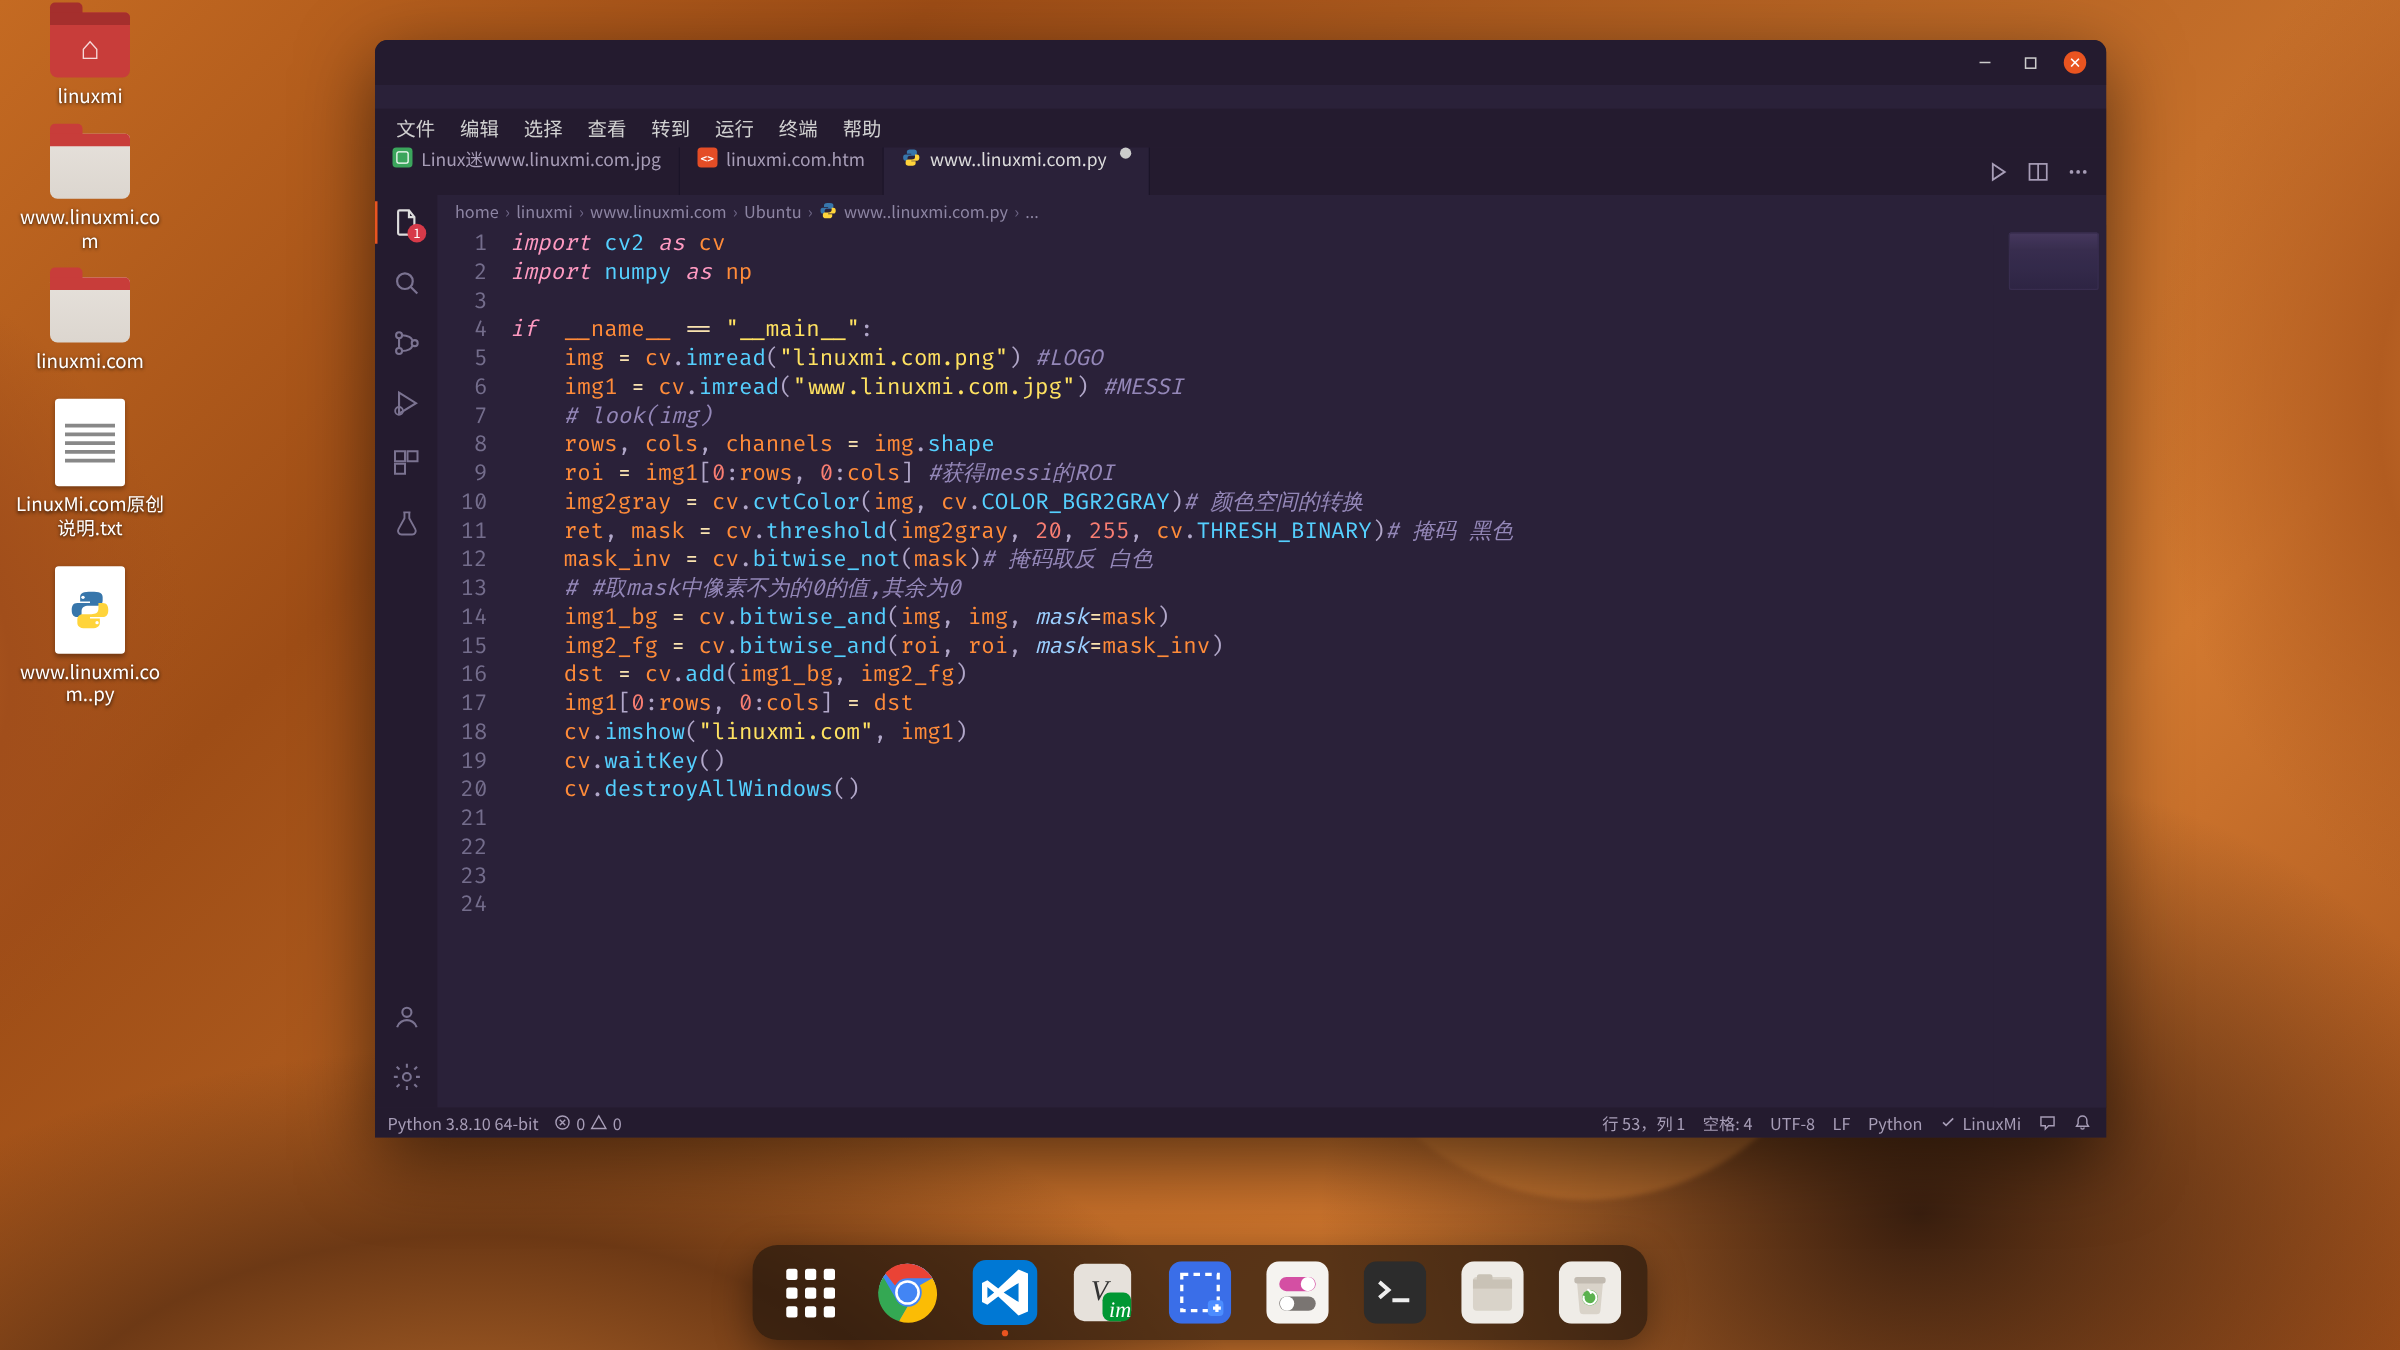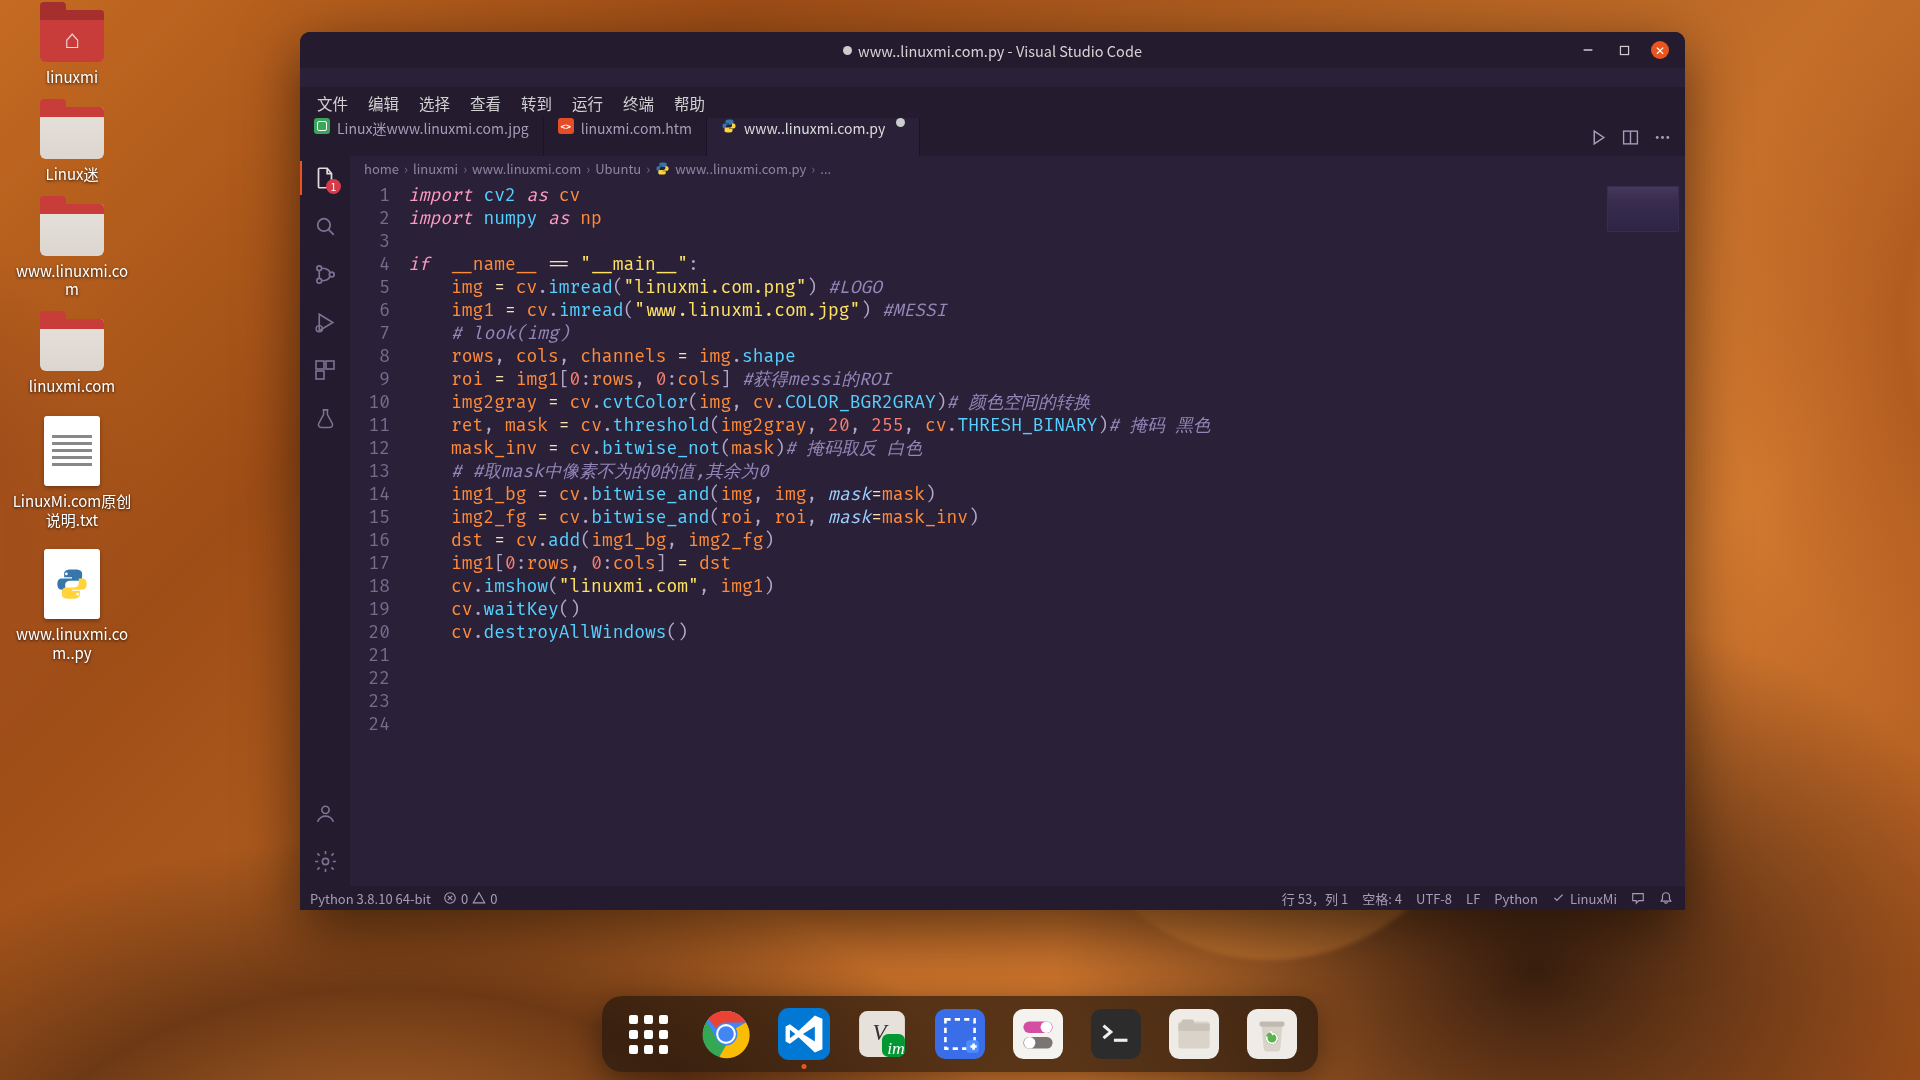--- a/index.html
+++ b/index.html
@@ -175,24 +175,20 @@
 
 <div class="desktop-icons" id="desktop-icons">
     <div class="di">
       <div class="folder home-f">
         <div class="home-glyph">⌂</div>
       </div>
       <div class="label">linuxmi</div>
     </div>
     <div class="di">
       <div class="folder"></div>
-      <div class="label">Linux迷</div>
-    </div>
-    <div class="di">
-      <div class="folder"></div>
       <div class="label">www.linuxmi.com</div>
     </div>
     <div class="di">
       <div class="folder"></div>
       <div class="label">linuxmi.com</div>
     </div>
     <div class="di">
       <div class="txt-file">
         <div></div>
         <div></div>
@@ -210,24 +206,20 @@
           <path fill="#ffd43b" d="M17 29c5 0 6-2 6-4v-3h-7v-1h9c3 0 4-2 4-5s-1-5-4-5h-3v4c0 3-2 4-5 4h-6c-2 0-4 1-4 4v2c0 2 1 4 6 4h4z"></path>
           <circle cx="21" cy="25" r="1.2" fill="#fff"></circle>
         </svg>
       </div>
       <div class="label">www.linuxmi.com..py</div>
     </div>
   </div>
 
 <div class="vscode">
   <div class="titlebar">
-    <div class="title">
-      <span class="dot"></span>
-      <span>www..linuxmi.com.py - Visual Studio Code</span>
-    </div>
     <div class="win-controls">
       <div class="win-btn">
         <svg viewBox="0 0 16 16" width="14" height="14">
             <path d="M3 8h10" stroke="currentColor" stroke-width="1.5"></path>
           </svg>
       </div>
       <div class="win-btn">
         <svg viewBox="0 0 16 16" width="13" height="13">
             <rect x="3" y="3" width="10" height="10" fill="none" stroke="currentColor" stroke-width="1.5"></rect>
           </svg>

